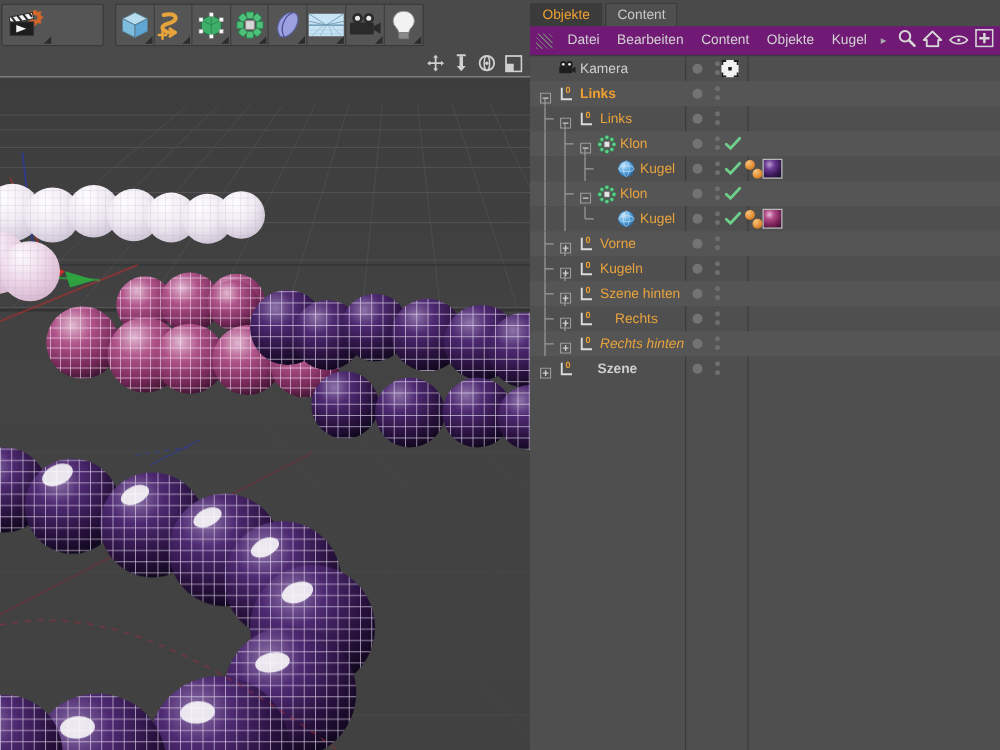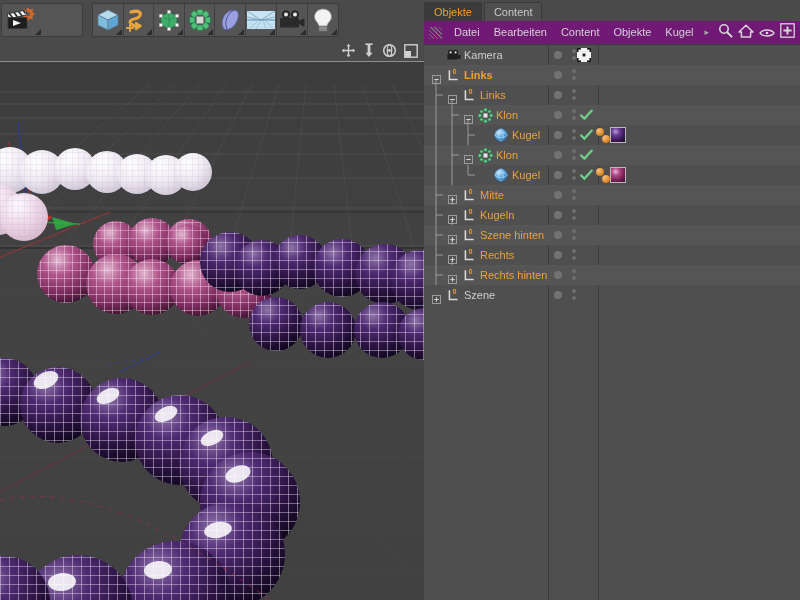--- a/index.html
+++ b/index.html
@@ -755,21 +755,21 @@
                 <path d="M28 14 V20" stroke="#9b9b9b" stroke-width="1" fill="none"></path>
               </svg></div>
             <span style="position: absolute; left: 24px; top: 5px; width: 9px; height: 9px;"><svg width="9" height="9" viewBox="0 0 9 9">
     <rect x="0.5" y="0.5" width="8" height="8" fill="none" stroke="#9b9b9b" stroke-width="1"></rect>
                 <path d="M4.5 2.2 V6.8 M2.2 4.5 H6.8" stroke="#cfcfcf" stroke-width="1.1"></path>
               </svg></span>
             <span class="obj-icon" style="left: 38px;"><svg width="15" height="15" viewBox="0 0 15 15">
       <path d="M3.4 2.2 V11.4 H11.6" fill="none" stroke="#dcdcdc" stroke-width="1.5"></path>
       <text x="6.4" y="6.2" font-family="'Liberation Sans',sans-serif" font-size="7.2" font-weight="bold" fill="#f0a030">0</text>
       </svg></span>
-            <span class="label lbl-amber" style="left: 56px;">Mitte</span>
+            <span class="label lbl-amber" style="left: 56px;">Vorne</span>
             <span class="dot" style="left: 130px; top: 6px;"></span>
             <span class="dot sm" style="left: 148px; top: 4px;"></span>
             <span class="dot sm" style="left: 148px; top: 11px;"></span>
           </div>
           <div class="row">
             <div class="tree-lines"><svg width="124" height="20" viewBox="0 0 124 20">
                 <path d="M12 0 V20" stroke="#9b9b9b" stroke-width="1" fill="none"></path>
                 <path d="M12 10 H19" stroke="#9b9b9b" stroke-width="1" fill="none"></path>
                 <path d="M28 14 V20" stroke="#9b9b9b" stroke-width="1" fill="none"></path>
               </svg></div>
@@ -812,54 +812,54 @@
                 <path d="M28 14 V20" stroke="#9b9b9b" stroke-width="1" fill="none"></path>
               </svg></div>
             <span style="position: absolute; left: 24px; top: 5px; width: 9px; height: 9px;"><svg width="9" height="9" viewBox="0 0 9 9">
     <rect x="0.5" y="0.5" width="8" height="8" fill="none" stroke="#9b9b9b" stroke-width="1"></rect>
                 <path d="M4.5 2.2 V6.8 M2.2 4.5 H6.8" stroke="#cfcfcf" stroke-width="1.1"></path>
               </svg></span>
             <span class="obj-icon" style="left: 38px;"><svg width="15" height="15" viewBox="0 0 15 15">
       <path d="M3.4 2.2 V11.4 H11.6" fill="none" stroke="#dcdcdc" stroke-width="1.5"></path>
       <text x="6.4" y="6.2" font-family="'Liberation Sans',sans-serif" font-size="7.2" font-weight="bold" fill="#f0a030">0</text>
       </svg></span>
-            <span class="label lbl-amber" style="left: 56px;">Rechts</span>
+            <span class="label lbl-amber" style="left: 68px;">Rechts</span>
             <span class="dot" style="left: 130px; top: 6px;"></span>
             <span class="dot sm" style="left: 148px; top: 4px;"></span>
             <span class="dot sm" style="left: 148px; top: 11px;"></span>
           </div>
           <div class="row alt">
             <div class="tree-lines"><svg width="124" height="20" viewBox="0 0 124 20">
                 <path d="M12 0 V20" stroke="#9b9b9b" stroke-width="1" fill="none"></path>
                 <path d="M12 10 H19" stroke="#9b9b9b" stroke-width="1" fill="none"></path>
               </svg></div>
             <span style="position: absolute; left: 24px; top: 5px; width: 9px; height: 9px;"><svg width="9" height="9" viewBox="0 0 9 9">
     <rect x="0.5" y="0.5" width="8" height="8" fill="none" stroke="#9b9b9b" stroke-width="1"></rect>
                 <path d="M4.5 2.2 V6.8 M2.2 4.5 H6.8" stroke="#cfcfcf" stroke-width="1.1"></path>
               </svg></span>
             <span class="obj-icon" style="left: 38px;"><svg width="15" height="15" viewBox="0 0 15 15">
       <path d="M3.4 2.2 V11.4 H11.6" fill="none" stroke="#dcdcdc" stroke-width="1.5"></path>
       <text x="6.4" y="6.2" font-family="'Liberation Sans',sans-serif" font-size="7.2" font-weight="bold" fill="#f0a030">0</text>
       </svg></span>
-            <span class="label lbl-amber" style="left: 56px;">Rechts hinten</span>
+            <span class="label lbl-amber" style="left: 56px; font-style: italic;">Rechts hinten</span>
             <span class="dot" style="left: 130px; top: 6px;"></span>
             <span class="dot sm" style="left: 148px; top: 4px;"></span>
             <span class="dot sm" style="left: 148px; top: 11px;"></span>
           </div>
           <div class="row">
             <div class="tree-lines"><svg width="124" height="20" viewBox="0 0 124 20"></svg></div>
             <span style="position: absolute; left: 8px; top: 5px; width: 9px; height: 9px;"><svg width="9" height="9" viewBox="0 0 9 9">
     <rect x="0.5" y="0.5" width="8" height="8" fill="none" stroke="#9b9b9b" stroke-width="1"></rect>
                 <path d="M4.5 2.2 V6.8 M2.2 4.5 H6.8" stroke="#cfcfcf" stroke-width="1.1"></path>
               </svg></span>
             <span class="obj-icon" style="left: 22px;"><svg width="15" height="15" viewBox="0 0 15 15">
       <path d="M3.4 2.2 V11.4 H11.6" fill="none" stroke="#dcdcdc" stroke-width="1.5"></path>
       <text x="6.4" y="6.2" font-family="'Liberation Sans',sans-serif" font-size="7.2" font-weight="bold" fill="#f0a030">0</text>
       </svg></span>
-            <span class="label lbl-white" style="left: 40px;">Szene</span>
+            <span class="label lbl-white" style="left: 54px; font-weight: bold;">Szene</span>
             <span class="dot" style="left: 130px; top: 6px;"></span>
             <span class="dot sm" style="left: 148px; top: 4px;"></span>
             <span class="dot sm" style="left: 148px; top: 11px;"></span>
           </div>
         </div>
     </div>
   </div>
 </div>
 
 </body></html>

